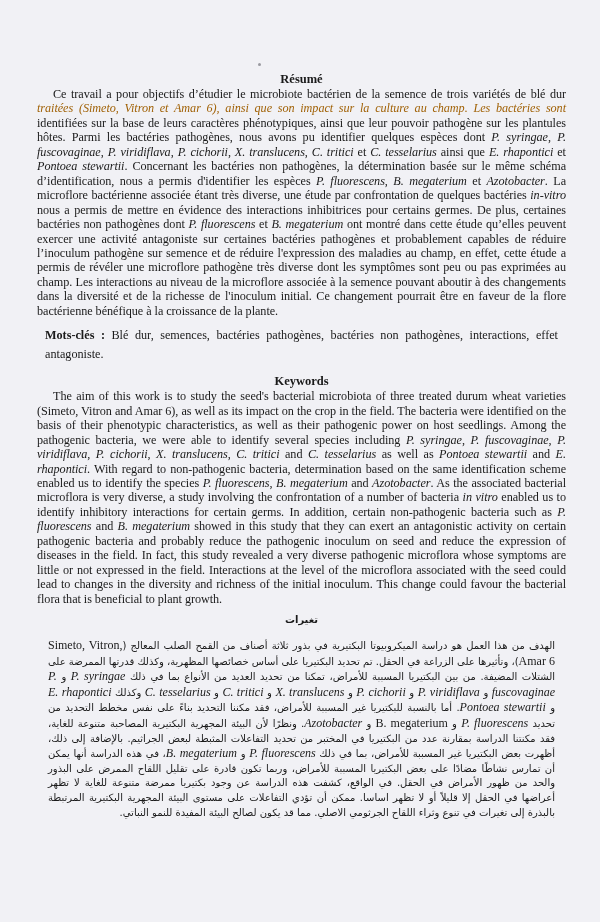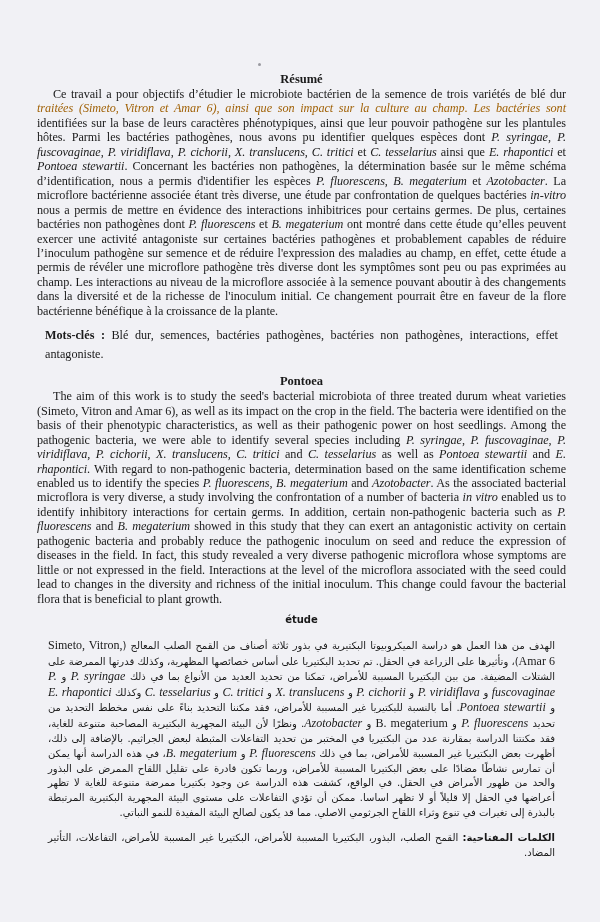--- a/index.html
+++ b/index.html
@@ -37,22 +37,21 @@
 <div class="speck"></div>
 
 <div class="page">
   <section class="sec-fr">
     <h2>Résumé</h2>
     <p class="body"><span>Ce travail a pour objectifs d’étudier le microbiote bactérien de la semence de trois variétés de blé dur </span><span class="it blue">traitées (Simeto, Vitron et Amar 6), ainsi que son impact sur la culture au champ. Les bactéries sont</span><span> identifiées sur la base de leurs caractères phénotypiques, ainsi que leur pouvoir pathogène sur les plantules hôtes. Parmi les bactéries pathogènes, nous avons pu identifier quelques espèces dont </span><span class="it">P. syringae</span><span>, </span><span class="it">P. fuscovaginae</span><span>, </span><span class="it">P. viridiflava</span><span>, </span><span class="it">P. cichorii</span><span>, </span><span class="it">X. translucens</span><span>, </span><span class="it">C. tritici</span><span> et </span><span class="it">C. tesselarius</span><span> ainsi que </span><span class="it">E. rhapontici</span><span> et </span><span class="it">Pontoea stewartii</span><span>. Concernant les bactéries non pathogènes, la détermination basée sur le même schéma d’identification, nous a permis d'identifier les espèces </span><span class="it">P. fluorescens</span><span>, </span><span class="it">B. megaterium</span><span> et </span><span class="it">Azotobacter</span><span>. La microflore bactérienne associée étant très diverse, une étude par confrontation de quelques bactéries </span><span class="it">in-vitro</span><span> nous a permis de mettre en évidence des interactions inhibitrices pour certains germes. De plus, certaines bactéries non pathogènes dont </span><span class="it">P. fluorescens</span><span> et </span><span class="it">B. megaterium</span><span> ont montré dans cette étude qu’elles peuvent exercer une activité antagoniste sur certaines bactéries pathogènes et probablement capables de réduire l’inoculum pathogène sur semence et de réduire l'expression des maladies au champ, en effet, cette étude a permis de révéler une microflore pathogène très diverse dont les symptômes sont peu ou pas exprimées au champ. Les interactions au niveau de la microflore associée à la semence pouvant aboutir à des changements dans la diversité et de la richesse de l'inoculum initial. Ce changement pourrait être en faveur de la flore bactérienne bénéfique à la croissance de la plante.</span></p>
     <p class="kw"><b>Mots-clés :</b><span> Blé dur, semences, bactéries pathogènes, bactéries non pathogènes, interactions, effet antagoniste.</span></p>
   </section>
 
   <section class="sec-en">
-    <h2>Pontoea</h2>
+    <h2>Keywords</h2>
     <p class="body"><span>The aim of this work is to study the seed's bacterial microbiota of three treated durum wheat varieties (Simeto, Vitron and Amar 6), as well as its impact on the crop in the field. The bacteria were identified on the basis of their phenotypic characteristics, as well as their pathogenic power on host seedlings. Among the pathogenic bacteria, we were able to identify several species including </span><span class="it">P. syringae</span><span>, </span><span class="it">P. fuscovaginae</span><span>, </span><span class="it">P. viridiflava</span><span>, </span><span class="it">P. cichorii</span><span>, </span><span class="it">X. translucens</span><span>, </span><span class="it">C. tritici</span><span> and </span><span class="it">C. tesselarius</span><span> as well as </span><span class="it">Pontoea stewartii</span><span> and </span><span class="it">E. rhapontici</span><span>. With regard to non-pathogenic bacteria, determination based on the same identification scheme enabled us to identify the species </span><span class="it">P. fluorescens</span><span>, </span><span class="it">B. megaterium</span><span> and </span><span class="it">Azotobacter</span><span>. As the associated bacterial microflora is very diverse, a study involving the confrontation of a number of bacteria </span><span class="it">in vitro</span><span> enabled us to identify inhibitory interactions for certain germs. In addition, certain non-pathogenic bacteria such as </span><span class="it">P. fluorescens</span><span> and </span><span class="it">B. megaterium</span><span> showed in this study that they can exert an antagonistic activity on certain pathogenic bacteria and probably reduce the pathogenic inoculum on seed and reduce the expression of diseases in the field. In fact, this study revealed a very diverse pathogenic microflora whose symptoms are little or not expressed in the field. Interactions at the level of the microflora associated with the seed could lead to changes in the diversity and richness of the initial inoculum. This change could favour the bacterial flora that is beneficial to plant growth.</span></p>
   </section>
 
   <section class="sec-ar">
-    <h2>étude</h2>
+    <h2>تغيرات</h2>
     <p><span>الهدف من هذا العمل هو دراسة الميكروبيوتا البكتيرية في بذور ثلاثة أصناف من القمح الصلب المعالج (</span><span class="lat">Simeto, Vitron, Amar 6</span><span>)، وتأثيرها على الزراعة في الحقل. تم تحديد البكتيريا على أساس خصائصها المظهرية، وكذلك قدرتها الممرضة على الشتلات المضيفة. من بين البكتيريا المسببة للأمراض، تمكنا من تحديد العديد من الأنواع بما في ذلك </span><span class="lat it">P. syringae</span><span> و </span><span class="lat it">P. fuscovaginae</span><span> و </span><span class="lat it">P. viridiflava</span><span> و </span><span class="lat it">P. cichorii</span><span> و </span><span class="lat it">X. translucens</span><span> و </span><span class="lat it">C. tritici</span><span> و </span><span class="lat it">C. tesselarius</span><span> وكذلك </span><span class="lat it">E. rhapontici</span><span> و </span><span class="lat it">Pontoea stewartii</span><span>. أما بالنسبة للبكتيريا غير المسببة للأمراض، فقد مكننا التحديد بناءً على نفس مخطط التحديد من تحديد </span><span class="lat it">P. fluorescens</span><span> و </span><span class="lat">B. megaterium</span><span> و </span><span class="lat it">Azotobacter</span><span>. ونظرًا لأن البيئة المجهرية البكتيرية المصاحبة متنوعة للغاية، فقد مكنتنا الدراسة بمقارنة عدد من البكتيريا في المختبر من تحديد التفاعلات المثبطة لبعض الجراثيم. بالإضافة إلى ذلك، أظهرت بعض البكتيريا غير المسببة للأمراض، بما في ذلك </span><span class="lat it">P. fluorescens</span><span> و </span><span class="lat it">B. megaterium</span><span>، في هذه الدراسة أنها يمكن أن تمارس نشاطًا مضادًا على بعض البكتيريا المسببة للأمراض، وربما تكون قادرة على تقليل اللقاح الممرض على البذور والحد من ظهور الأمراض في الحقل. في الواقع، كشفت هذه الدراسة عن وجود بكتيريا ممرضة متنوعة للغاية لا تظهر أعراضها في الحقل إلا قليلاً أو لا تظهر اساسا. ممكن أن تؤدي التفاعلات على مستوى البيئة المجهرية البكتيرية المرتبطة بالبذرة إلى تغيرات في تنوع وثراء اللقاح الجرثومي الاصلي. مما قد يكون لصالح البيئة المفيدة للنمو النباتي.</span></p>
-    <p><b>الكلمات المفتاحية:</b><span> القمح الصلب، البذور، البكتيريا المسببة للأمراض، البكتيريا غير المسببة للأمراض، التفاعلات، التأثير المضاد.</span></p>
   </section>
 </div>
 
 </body></html>

